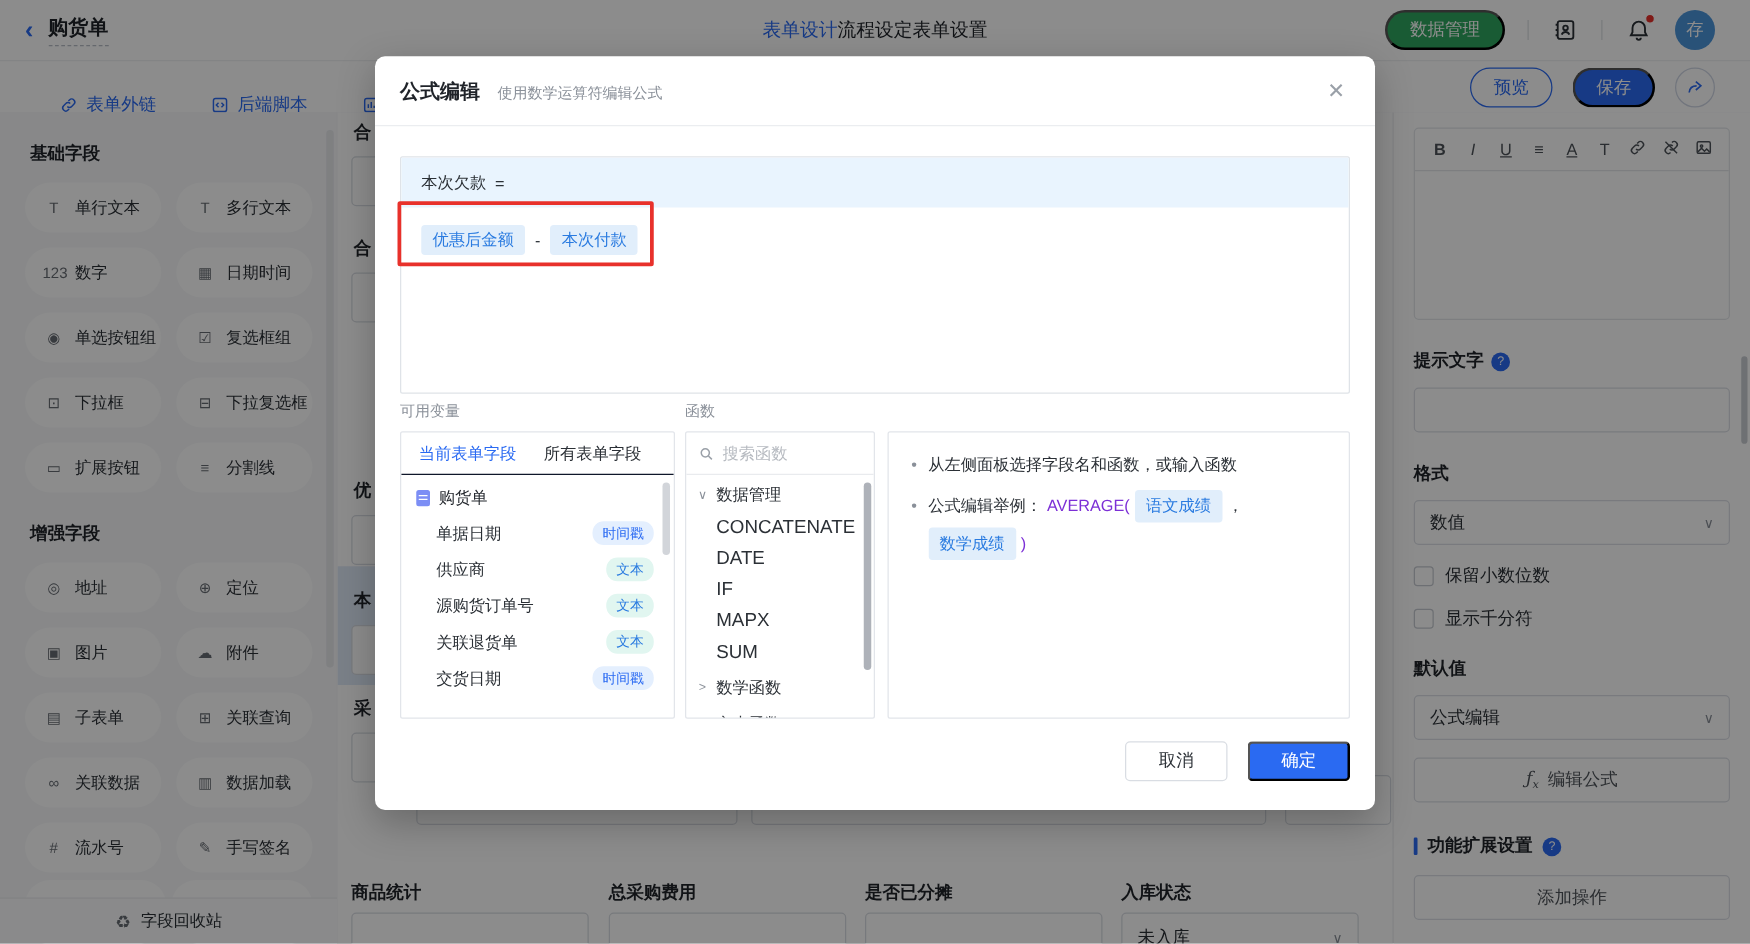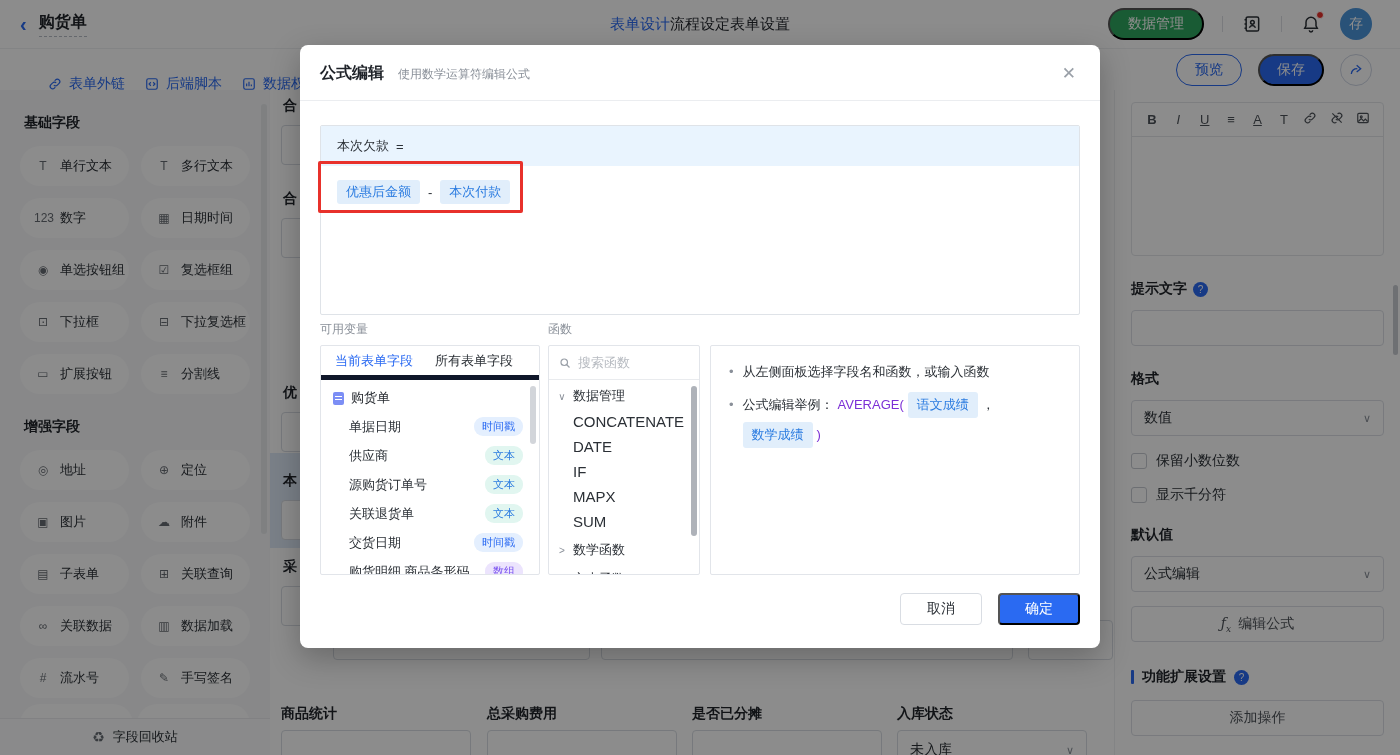--- a/index.html
+++ b/index.html
@@ -15,21 +15,21 @@
   .toptabs .tab.active{color:#2a6af2;}
   .topright{position:absolute;right:28px;display:flex;align-items:center;gap:18px;}
   .greenpill{height:32px;padding:0 18px;border-radius:16px;background:#2fa75f;color:#fff;font-size:14px;display:flex;align-items:center;}
   .vdiv{width:1px;height:16px;background:#dcdfe3;}
   .icoBtn{position:relative;width:22px;height:22px;display:flex;align-items:center;justify-content:center;}
   .redDot{position:absolute;top:-2px;right:-2px;width:8px;height:8px;background:#e8312b;border-radius:50%;border:1px solid #fff;}
   .avatar{width:32px;height:32px;border-radius:50%;background:#4b95db;color:#fff;font-size:14px;display:flex;align-items:center;justify-content:center;}
 
   
   .subbar{position:absolute;left:0;top:48px;width:1400px;height:42px;background:#fff;border-top:1px solid #eef0f2;display:flex;align-items:center;z-index:1;}
-  .sublinks{display:flex;gap:20px;margin-left:48px;margin-top:28px;}
+  .sublinks{display:flex;gap:44px;margin-left:48px;margin-top:28px;}
   .sublink{display:flex;align-items:center;gap:7px;color:#2a6af2;font-size:14px;cursor:pointer;white-space:nowrap;}
   .subright{position:absolute;right:28px;display:flex;align-items:center;gap:16px;}
   .pill-outline{width:66px;height:32px;border:1px solid #2a6af2;color:#2a6af2;border-radius:16px;background:#fff;font-size:14px;display:flex;align-items:center;justify-content:center;}
   .pill-blue{width:66px;height:32px;background:#2a6af2;color:#fff;border-radius:16px;font-size:14px;display:flex;align-items:center;justify-content:center;}
   .shareBtn{width:32px;height:32px;border-radius:50%;border:1px solid #cfd6e4;background:#fff;display:flex;align-items:center;justify-content:center;}
 
   
   .sidebar{position:absolute;left:0;top:90px;width:270px;height:665px;background:#f7f8fa;padding:0 20px;overflow:hidden;z-index:1;}
   .secTitle{font-size:14px;font-weight:700;color:#1f2329;margin:24px 0 14px 4px;}
   .fieldgrid{display:grid;grid-template-columns:1fr 1fr;gap:12px;}
@@ -86,21 +86,21 @@
   .mDiv{position:absolute;left:0;top:55px;width:100%;height:1px;background:#ebedf0;}
   .fbox{position:absolute;left:20px;top:80px;width:760px;height:190px;border:1px solid #dfe3e8;border-radius:2px;overflow:hidden;}
   .fboxHead{height:40px;background:#e9f4fe;display:flex;align-items:center;padding-left:16px;gap:7px;font-size:13px;color:#2b3036;}
   .fboxBody{padding:14px 16px;display:flex;align-items:center;gap:8px;}
   .chip{background:#e1eefb;color:#2a7be0;font-size:13px;padding:3px 9px;border-radius:3px;white-space:nowrap;}
   .op{color:#2b3036;font-size:13px;}
   .redbox{position:absolute;left:18px;top:116px;width:205px;height:52px;border:3px solid #e8312b;border-radius:2px;pointer-events:none;z-index:5;}
   .pLabel{position:absolute;top:276px;font-size:12px;color:#8a9099;}
   .panel{position:absolute;top:300px;height:230px;border:1px solid #e2e5ea;border-radius:2px;background:#fff;overflow:hidden;}
   .vpanel{left:20px;width:220px;}
-  .vtabs{height:34px;display:flex;align-items:center;border-bottom:5px solid #0f172a;font-size:13px;}
+  .vtabs{height:34px;display:flex;align-items:center;border-bottom:1px solid #0f172a;font-size:13px;}
   .vtab{margin-left:14px;color:#2b3036;cursor:pointer;}
   .vtab.active{color:#2a6af2;}
   .vtab + .vtab{margin-left:22px;}
   .vroot{height:28px;display:flex;align-items:center;gap:7px;padding-left:12px;font-size:13px;color:#1f2329;margin-top:4px;}
   .docIc{width:11px;height:13px;background:#7c8ef5;border-radius:2px;position:relative;flex:none;}
   .docIc::after{content:"";position:absolute;left:2px;top:4px;width:7px;height:1.5px;background:#fff;box-shadow:0 3px 0 #fff;}
   .vrow{height:29px;display:flex;align-items:center;justify-content:space-between;padding:0 16px 0 28px;cursor:pointer;}
   .vname{font-size:13px;color:#2b3036;white-space:nowrap;overflow:hidden;}
   .vbadge{font-size:11px;padding:2px 8px;border-radius:9px;flex:none;margin-left:4px;}
   .b-time{background:#e4effe;color:#2a6af2;}
@@ -480,24 +480,20 @@
           <div class="vrow">
             <span class="vname">关联退货单</span>
             <span class="vbadge b-text">文本</span>
           </div>
 
           <div class="vrow">
             <span class="vname">交货日期</span>
             <span class="vbadge b-time">时间戳</span>
           </div>
 
-          <div class="vrow">
-            <span class="vname">购货明细.商品条形码</span>
-            <span class="vbadge b-array">数组</span>
-          </div>
         </div>
       <div class="psb"></div>
     </div>
 
     <div class="panel fpanel">
       <div class="fsearch">
         <svg width="12" height="12" viewBox="0 0 24 24" fill="none" stroke="#9aa0a8" stroke-width="2.4">
             <circle cx="10.5" cy="10.5" r="6.5"></circle>
             <path d="M15.5 15.5L21 21"></path>
           </svg>

